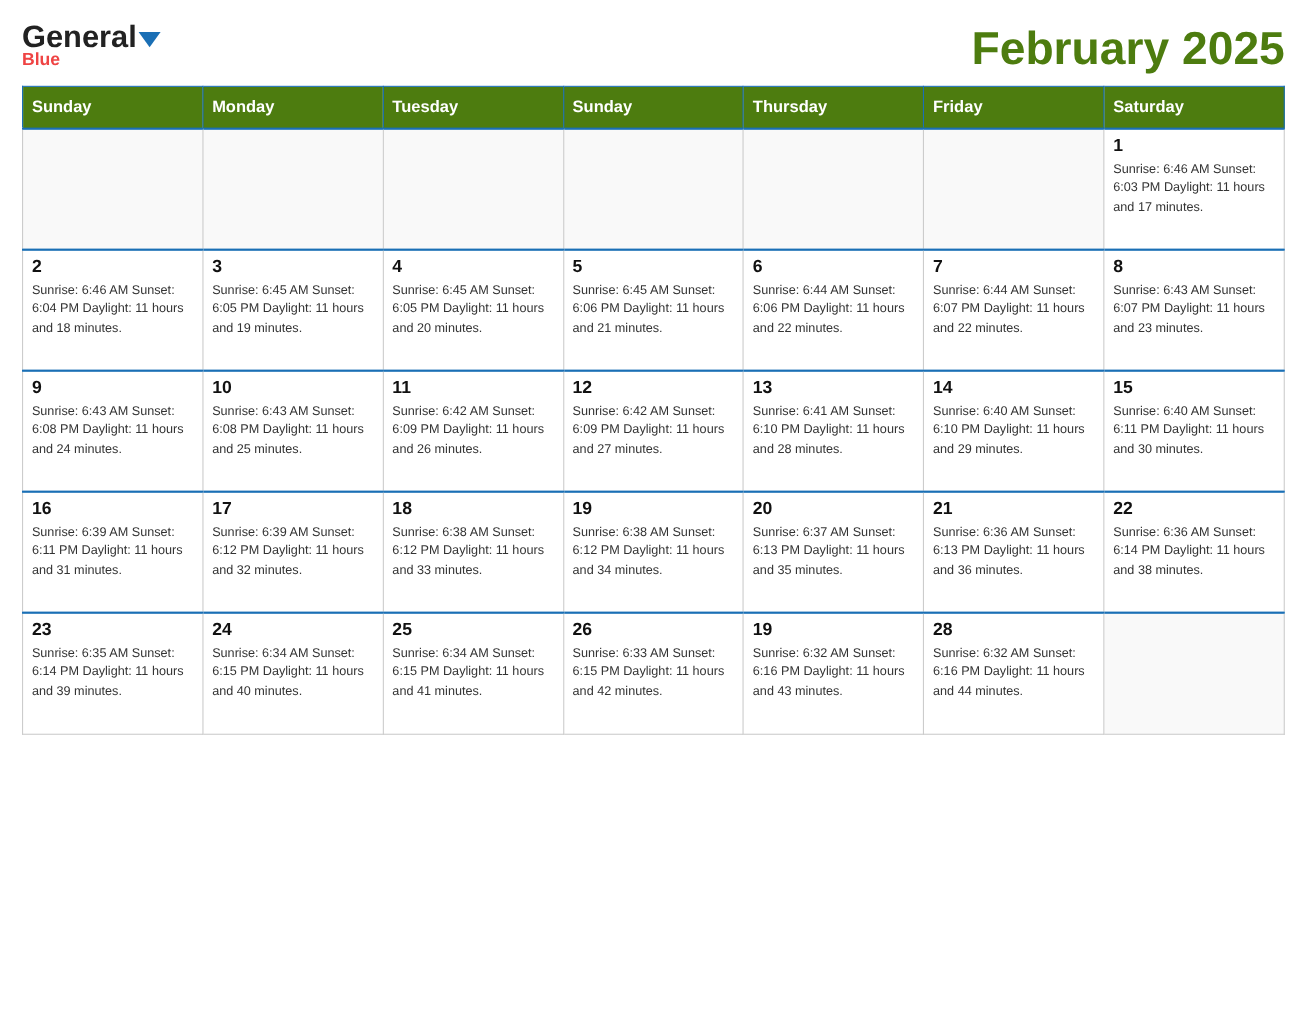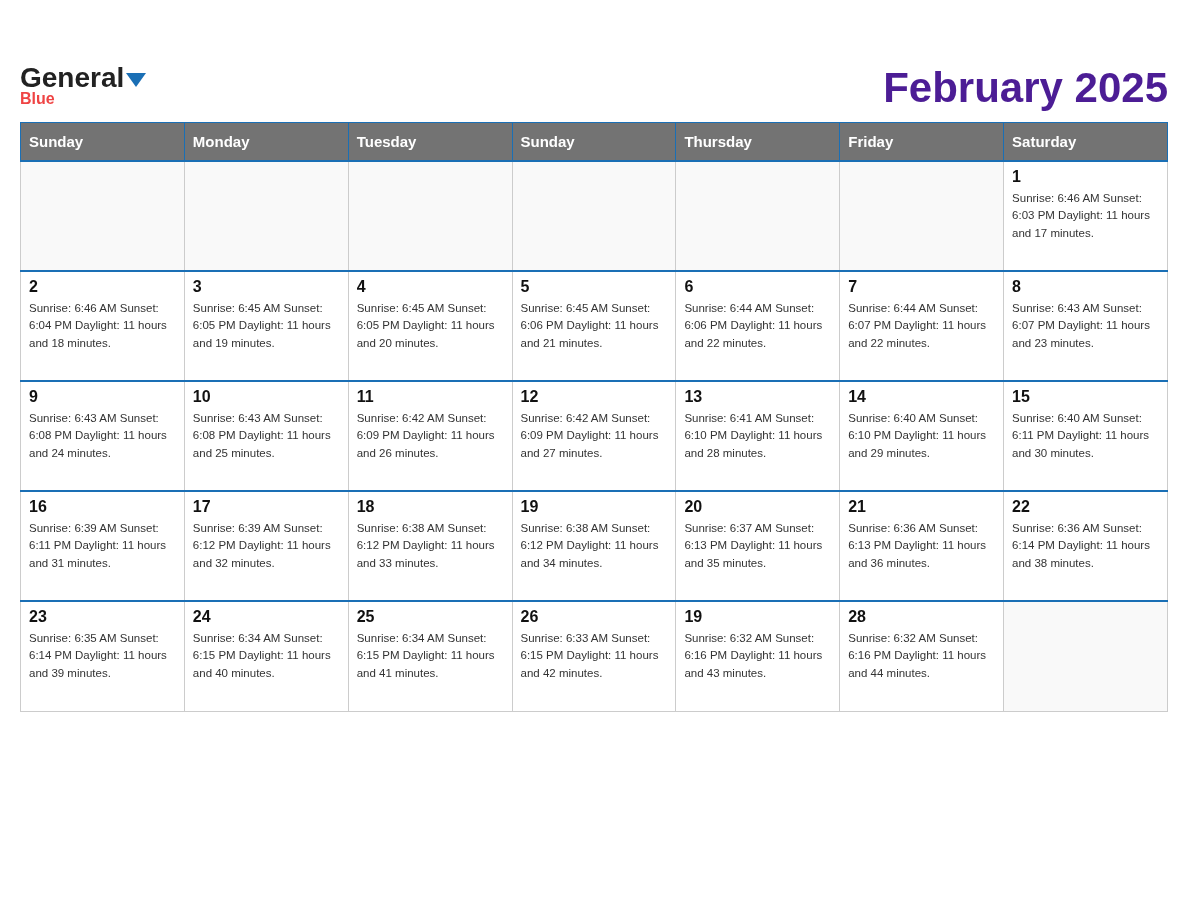--- a/index.html
+++ b/index.html
@@ -7,21 +7,20 @@
       font-family: Arial, sans-serif;
       background: #fff;
       padding: 20px;
       color: #222;
     }
     .header {
       display: flex;
       justify-content: space-between;
       align-items: flex-start;
       margin-bottom: 10px;
-      margin-top: 44px;
     }
     .logo {
       display: flex;
       flex-direction: column;
       align-items: flex-start;
     }
     .logo-text {
       font-size: 28px;
       font-weight: bold;
       color: #222;
@@ -42,34 +41,34 @@
       font-weight: bold;
       color: #ef4444;
       margin-top: -2px;
     }
     .title-block {
       text-align: right;
     }
     .month-title {
       font-size: 42px;
       font-weight: bold;
-      color: #4c1d95;
+      color: #4d7c0f;
     }
     .location {
       font-size: 20px;
       color: #333;
       margin-top: 2px;
     }
     table {
       width: 100%;
       border-collapse: collapse;
       margin-top: 10px;
     }
     thead tr th {
-      background-color: #737373;
+      background-color: #4d7c0f;
       color: #fff;
       font-size: 15px;
       font-weight: bold;
       padding: 10px 8px;
       border: 1px solid #1a6fb5;
       text-align: left;
     }
     tbody tr td {
       border: 1px solid #ccc;
       border-top: 2px solid #1a6fb5;

